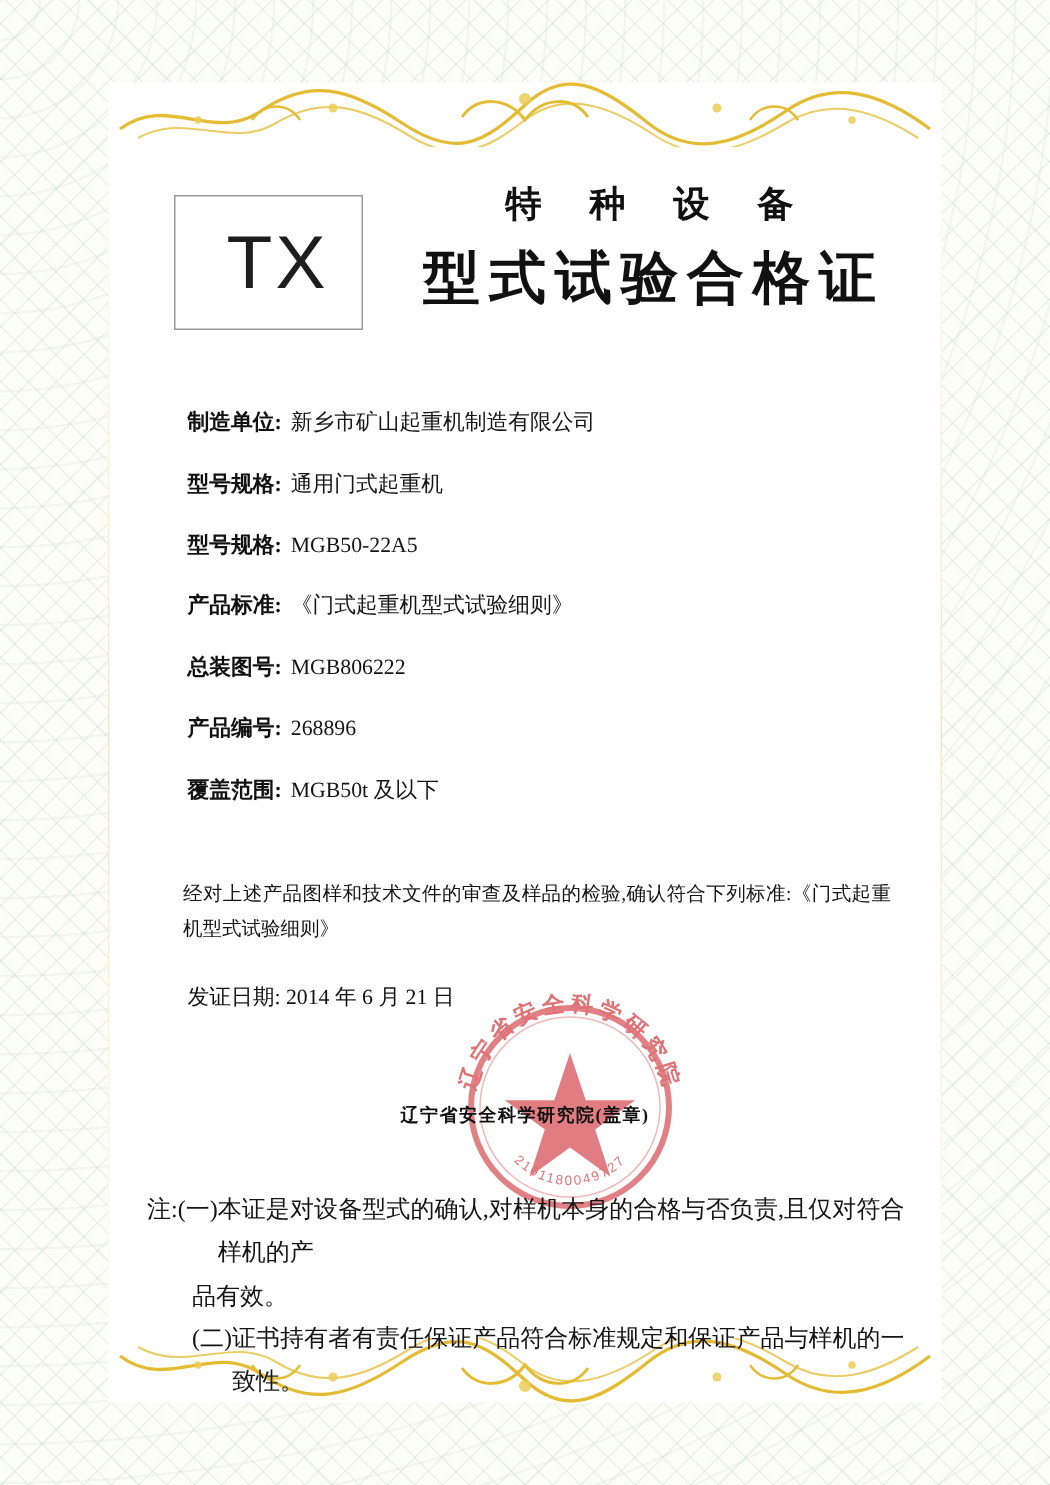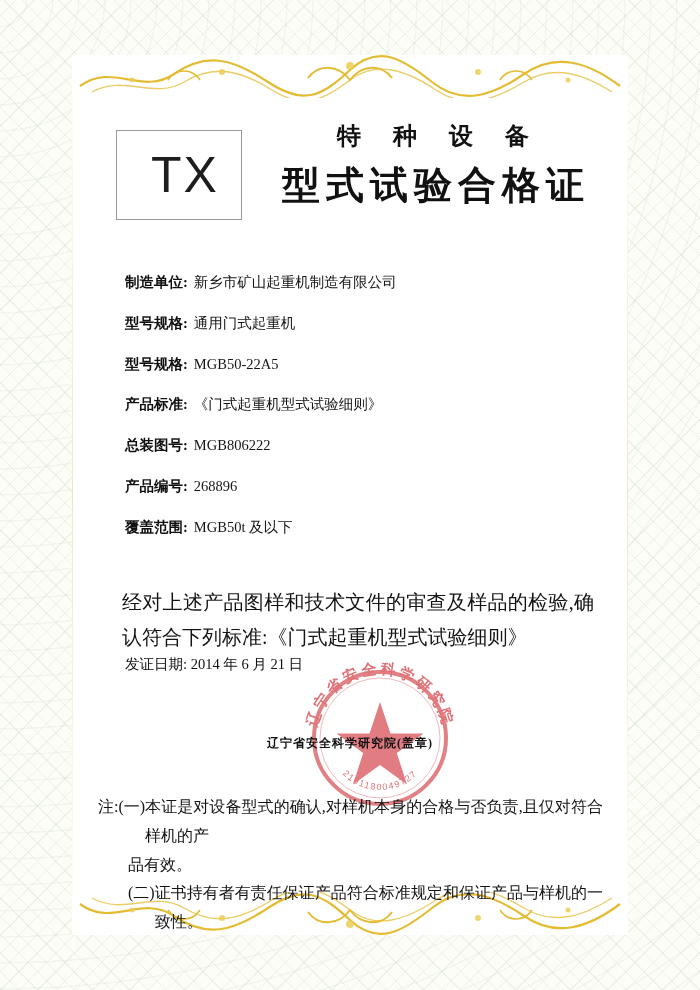--- a/index.html
+++ b/index.html
@@ -141,21 +141,21 @@
     margin-left: 6px;
     color: #151515;
   }
 
   
   .statement {
     position: absolute;
     left: 122px;
     top: 585px;
     width: 472px;
-    font-size: 20px;
+    font-size: 13px;
     line-height: 1.75;
     color: #141414;
     text-align: justify;
   }
 
   
   .issue-date {
     position: absolute;
     left: 125px;
     top: 655px;

